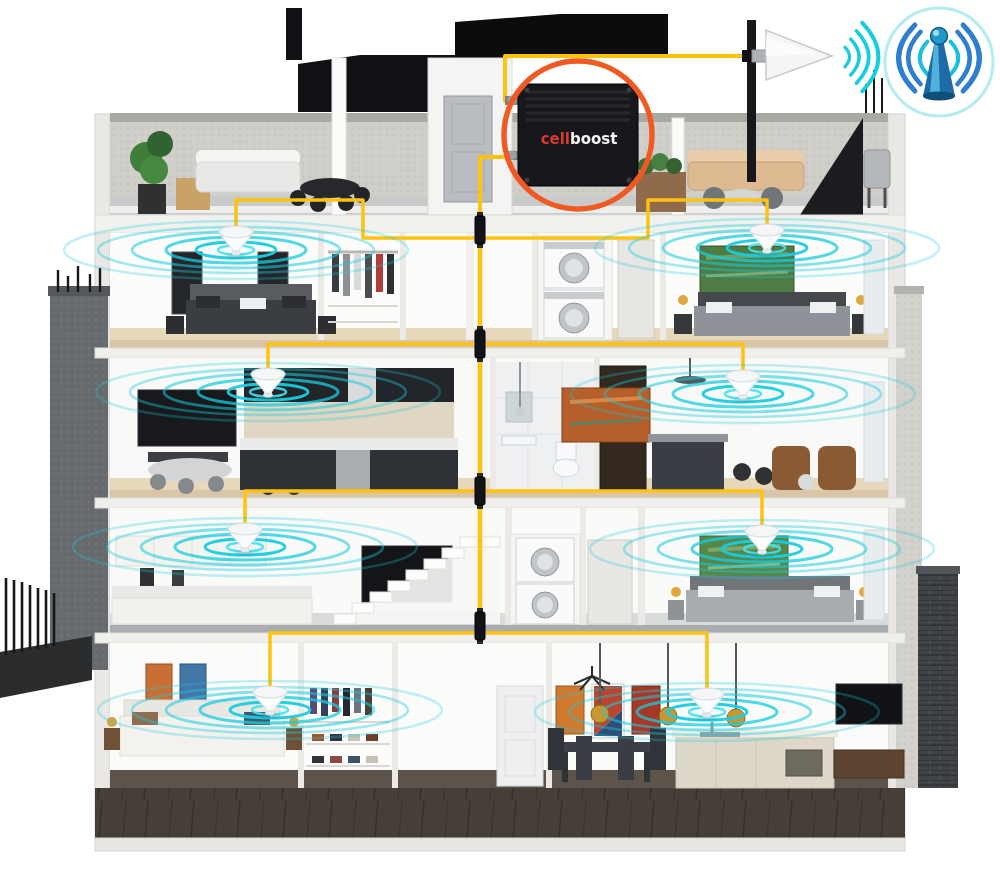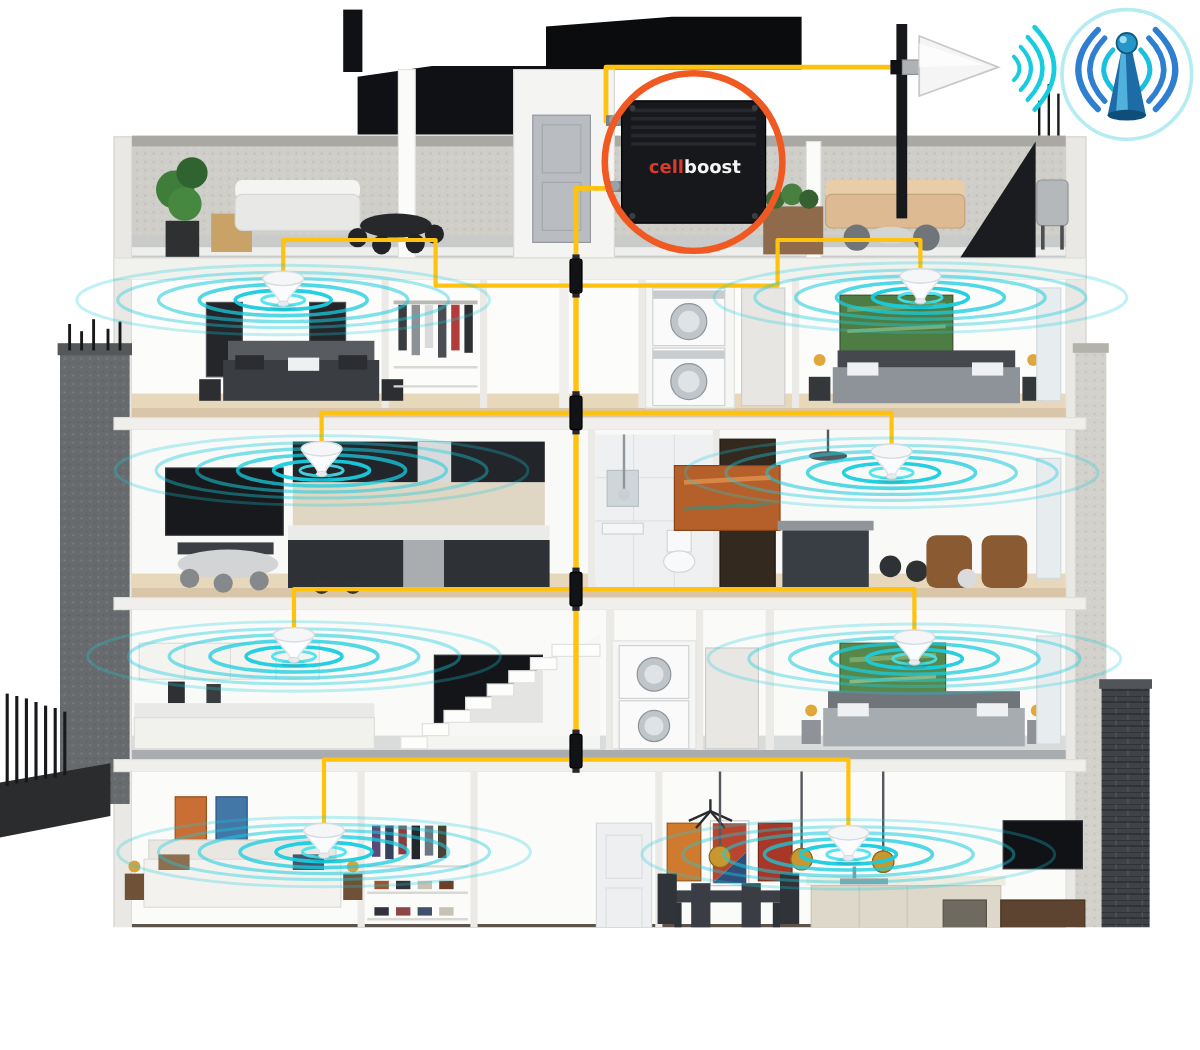--- a/index.html
+++ b/index.html
@@ -1,16 +1,16 @@
 <!DOCTYPE html>
 <html style="--cable: #ffc20e; --ripple: #18ccdf; --ripple-bright: #43e2ef; --highlight-ring: #f05a22; --booster-body: #17181c; --tower-blue: #2f7fd1; --tower-cyan: #19c0e0; --roof-black: #101114; --stucco: #cfcec9; --stucco-dark: #676b6d; --wood-light: #d9c6a9; --wood-gray: #a9adb0; --floor-dark: #463f38; --wall-white: #ffffff;"><head>
 <meta charset="utf-8">
 <style>
   html,body{margin:0;padding:0;background:#ffffff;}
-  .stage{position:relative;width:1000px;height:773px;background:#fff;overflow:hidden;
+  .stage{position:relative;width:1000px;height:875px;background:#fff;overflow:hidden;
          font-family:"DejaVu Sans",sans-serif;}
   svg{position:absolute;left:0;top:0;}
   .cable{fill:none;stroke:var(--cable);stroke-linejoin:round;stroke-linecap:round;}
   .ripple{fill:none;stroke:var(--ripple);}
   .wave{fill:none;stroke:var(--ripple);stroke-linecap:round;}
   .twave-b{fill:none;stroke:var(--tower-blue);stroke-linecap:round;}
   .twave-t{fill:none;stroke:var(--tower-cyan);stroke-linecap:round;}
   text{font-family:"DejaVu Sans",sans-serif;}
 </style>
 </head>

